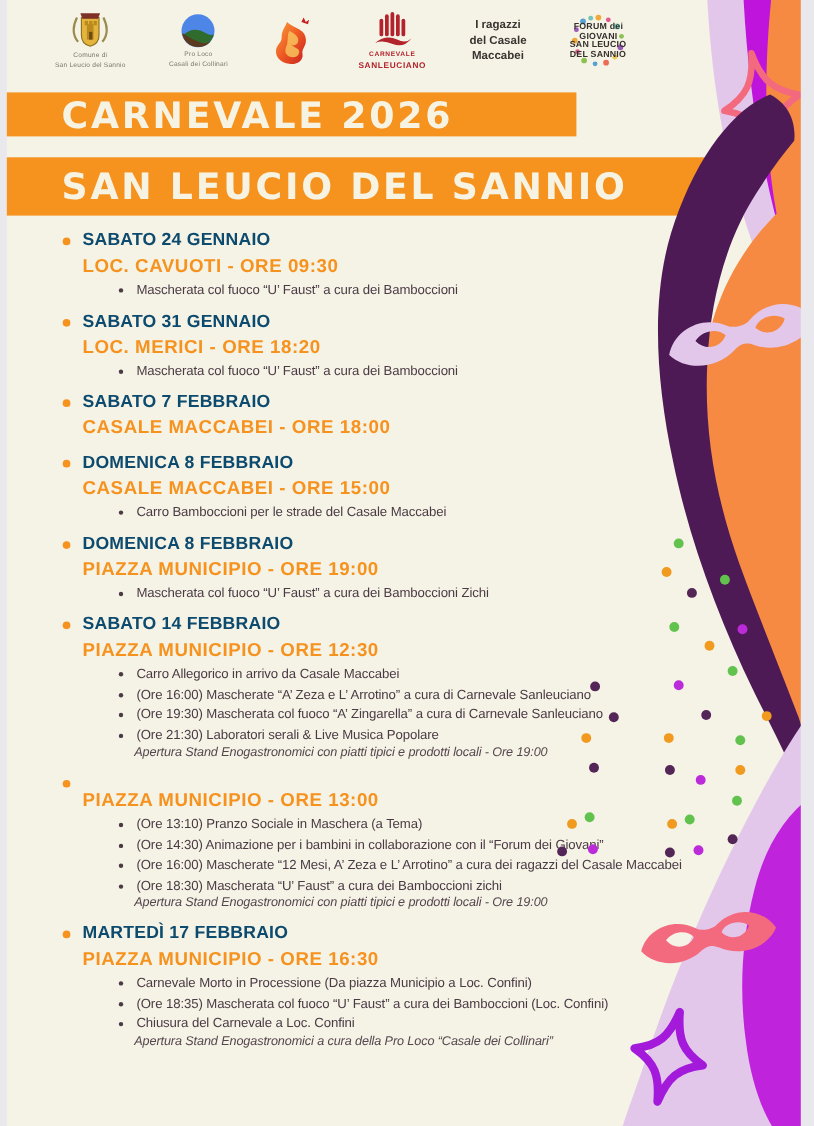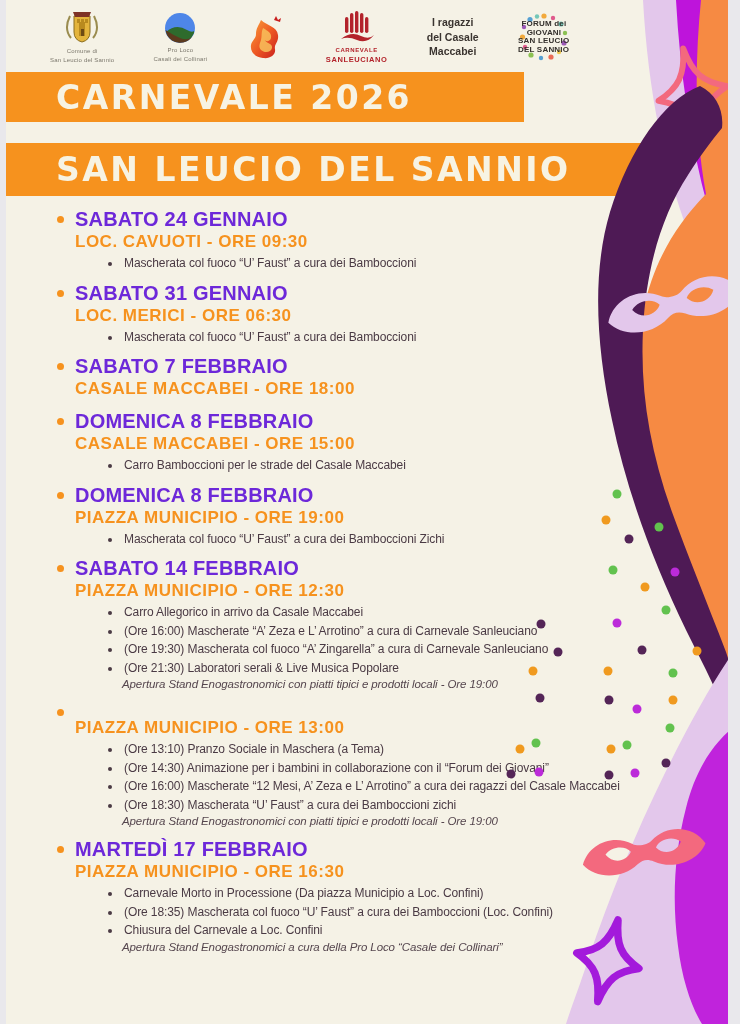--- a/index.html
+++ b/index.html
@@ -27,27 +27,27 @@
   .forum-text{position:absolute;inset:0;display:flex;flex-direction:column;align-items:center;justify-content:center;z-index:1;}
   .forum-text span{font-size:8px;font-weight:800;color:#34302C;line-height:8.5px;letter-spacing:.2px;}
   .forum-sub{font-size:3.5px;color:#8a8578;letter-spacing:.3px;}
   
   .bar{
     position:absolute;left:6px;background:#F6921E;z-index:1;
     display:flex;align-items:center;padding-left:50px;box-sizing:border-box;
     color:#F7F3E3;font-family:"DejaVu Sans",sans-serif;font-weight:800;
     letter-spacing:2.5px;
   }
-  .bar1{top:72px;width:518px;height:50px;font-size:33px;}
+  .bar1{top:84px;width:518px;height:40px;font-size:33px;}
   .bar2{top:143px;width:648px;height:53px;font-size:33px;}
   
   .events{position:absolute;left:56px;top:208px;width:575px;z-index:2;}
   .event{margin-bottom:9px;}
-  .event-date{display:flex;align-items:flex-start;font-size:20px;font-weight:bold;
-    color:#6d28d9;line-height:22px;letter-spacing:.2px;}
+  .event-date{display:flex;align-items:flex-start;font-size:16px;font-weight:bold;
+    color:#0c4a6e;line-height:22px;letter-spacing:.2px;}
   .event-date .dot{flex:0 0 auto;width:7px;height:7px;border-radius:50%;background:#F6921E;margin:8px 11px 0 1px;}
   .event-loc{font-size:17px;font-weight:bold;color:#F6921E;line-height:24px;padding-left:19px;letter-spacing:.5px;}
   .event-items{margin:0;padding-left:66px;}
   .event-items li{font-size:12px;color:#4A3A44;line-height:18.5px;letter-spacing:-.1px;padding-left:2px;}
   .event-note{font-style:italic;font-size:11.5px;color:#55464E;line-height:15px;padding-left:66px;letter-spacing:-.1px;}
   
   .decor{position:absolute;left:0;top:0;z-index:10;pointer-events:none;}
 </style>
 </head>
 <body>
@@ -165,21 +165,21 @@
         <li>Mascherata col fuoco “U’ Faust” a cura dei Bamboccioni</li>
       </ul>
 
   </div>
 
   <div class="event">
     <div class="event-date">
       <span class="dot"></span>
       <span>SABATO 31 GENNAIO</span>
     </div>
-    <div class="event-loc">LOC. MERICI - ORE 06:30</div>
+    <div class="event-loc">LOC. MERICI - ORE 18:20</div>
     <ul class="event-items">
         <li>Mascherata col fuoco “U’ Faust” a cura dei Bamboccioni</li>
       </ul>
 
   </div>
 
   <div class="event">
     <div class="event-date">
       <span class="dot"></span>
       <span>SABATO 7 FEBBRAIO</span>

